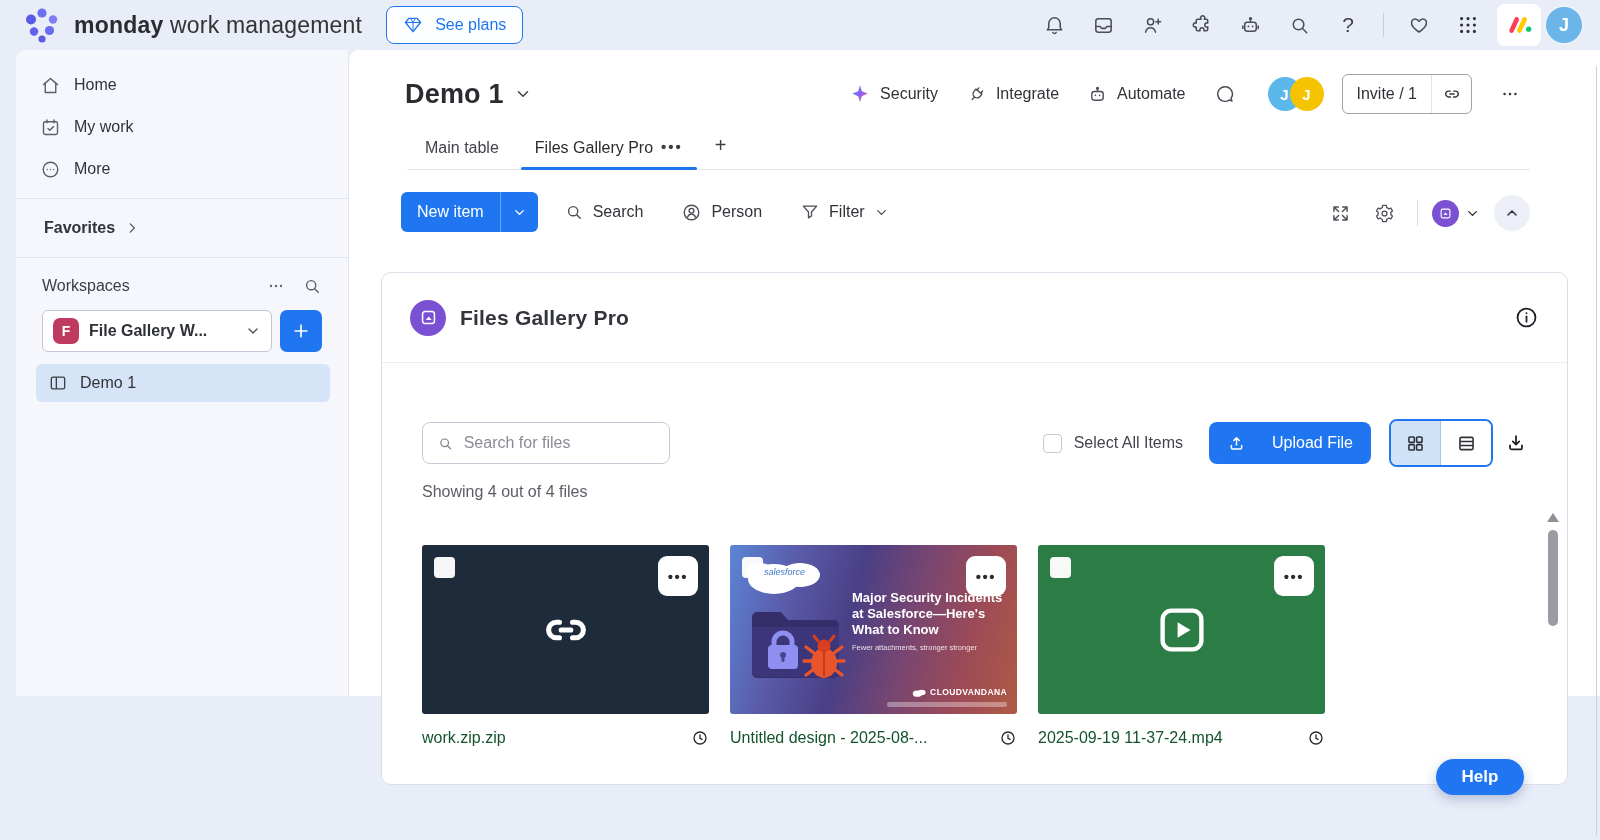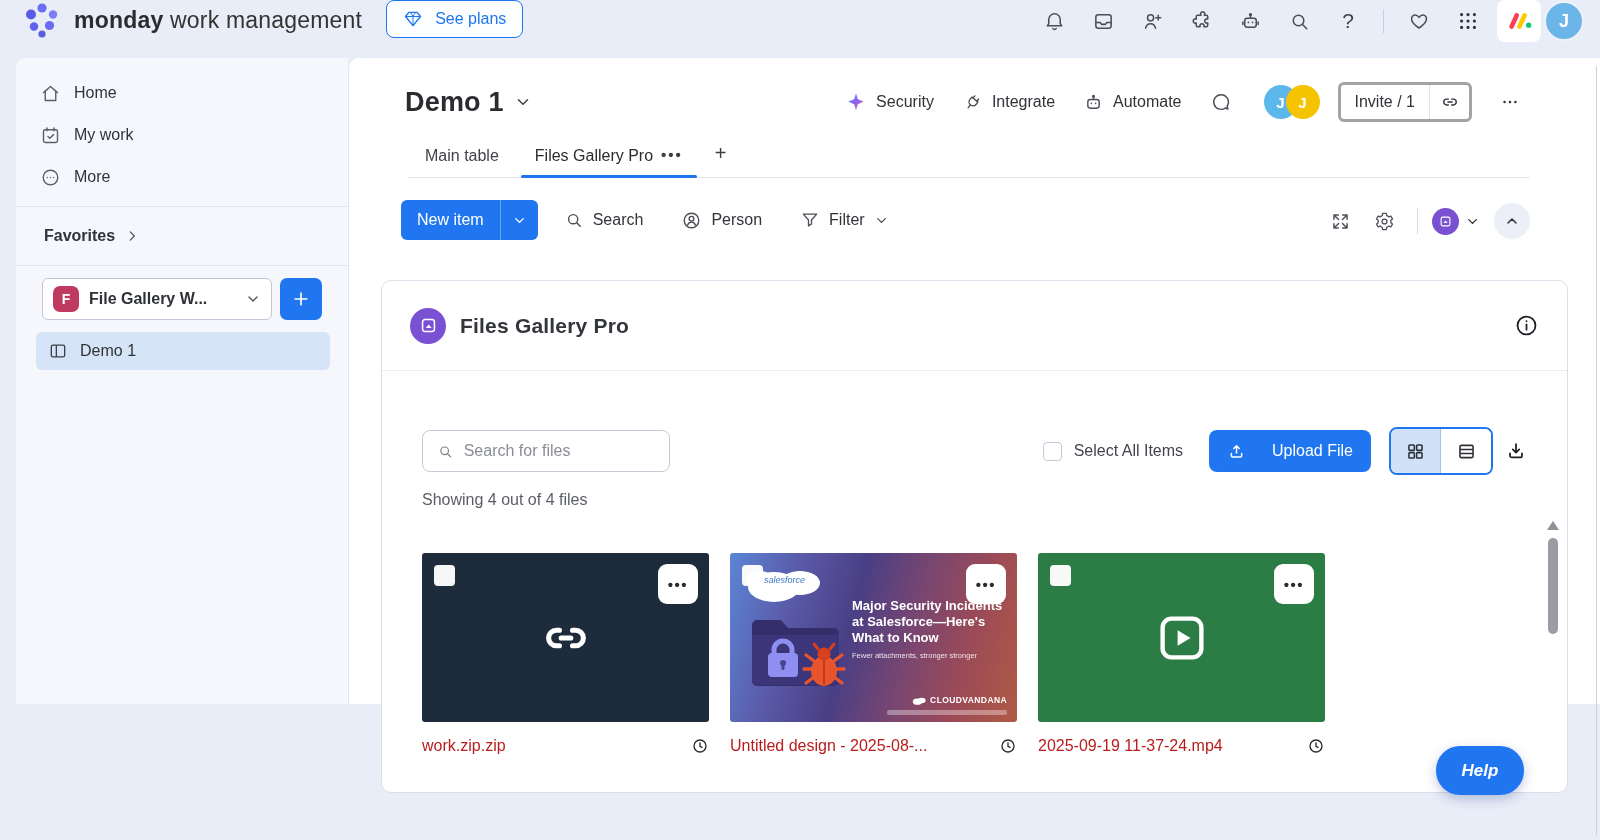--- a/index.html
+++ b/index.html
@@ -2,21 +2,21 @@
 <html><head>
 <meta charset="utf-8">
 <style>
   * { margin:0; padding:0; box-sizing:border-box; }
   html,body { width:1600px; height:840px; overflow:hidden; }
   body { font-family:"Liberation Sans", sans-serif; background:#e9edf8; color:#323338; }
   svg { display:block; }
   .ic { color:#4b4e57; }
 
   
-  .topbar { height:58px; display:flex; align-items:flex-start; padding:0 16px 0 22px; }
+  .topbar { height:50px; display:flex; align-items:center; padding:0 16px 0 22px; }
   .brand { display:flex; align-items:center; gap:12px; }
   .brand-text { font-size:23px; color:#333333; letter-spacing:.2px; white-space:nowrap; }
   .brand-text b { font-weight:700; color:#2b2c30; }
   .see-plans { margin-left:24px; display:flex; align-items:center; gap:12px; height:38px; padding:0 16px;
     background:#fdfeff; border:1px solid #1f76f0; border-radius:8px; color:#1f76f0; font-size:16px; cursor:pointer; }
   .top-right { margin-left:auto; display:flex; align-items:center; gap:9px; }
   .tbtn { width:40px; height:40px; border-radius:6px; display:flex; align-items:center; justify-content:center; cursor:pointer; background:transparent; border:none; }
   .tb-divider { width:1px; height:24px; background:#c9cede; margin:0 6px; }
   .q-glyph { font-size:21px; color:#40424a; font-weight:400; }
   .monday-tile { width:44px; height:42px; background:#ffffff; border-radius:8px; display:flex; align-items:center; justify-content:center; }
@@ -50,21 +50,21 @@
   .bh-row { display:flex; align-items:center; margin:24px 70px 0 56px; }
   .board-title { font-size:27px; font-weight:700; color:#2b2c30; letter-spacing:.2px; }
   .bh-caret { margin-left:10px; cursor:pointer; }
   .bh-actions { margin-left:auto; display:flex; align-items:center; gap:8px; }
   .bh-action { display:flex; align-items:center; gap:9px; height:40px; padding:0 10px; border:none; background:transparent;
     font-size:16px; color:#323338; cursor:pointer; border-radius:4px; }
   .bh-avatars { display:flex; margin:0 10px 0 14px; }
   .bh-av { width:34px; height:34px; border-radius:50%; color:#fff; font-size:15px; font-weight:700; display:flex; align-items:center; justify-content:center; }
   .bh-av.j1 { background:#5cb8ea; margin-right:-12px; z-index:1; }
   .bh-av.j2 { background:#f5c300; z-index:2; }
-  .invite-btn { display:flex; align-items:center; height:40px; border:3px solid #a3a3a3; border-radius:6px; background:#fff; cursor:pointer; overflow:hidden;justify-content:space-between; }
+  .invite-btn { display:flex; align-items:center; height:40px; border:1px solid #a3a3a3; border-radius:6px; background:#fff; cursor:pointer; overflow:hidden;justify-content:space-between; }
   .invite-label { padding:0 14px; font-size:16px; color:#323338; }
   .invite-link { width:40px; height:100%; display:flex; align-items:center; justify-content:center; border-left:1px solid #e0e2ea; }
   .bh-more { margin-left:10px; }
 
   
   .tabs-row { display:flex; align-items:flex-end; margin:10px 70px 0 58px; border-bottom:1px solid #e6e8f0; }
   .tab { display:flex; align-items:center; gap:8px; padding:10px 18px 12px; font-size:16px; color:#40424a; cursor:pointer; position:relative; }
   .tab.active { color:#2b2c30; }
   .tab.active::after { content:""; position:absolute; left:4px; right:4px; bottom:-1px; height:3px; background:#1f76f0; border-radius:2px; }
   .tab-dots { letter-spacing:2px; color:#3c3e45; font-weight:700; font-size:15px; padding-bottom:2px; }
@@ -112,40 +112,40 @@
   .file-card { width:287px; }
   .thumb { height:169px; border-radius:3px; position:relative; overflow:hidden; }
   .thumb.zip { background:#1e2b3b; }
   .thumb.video { background:#2b7c45; }
   .thumb.design { background:linear-gradient(105deg,#5c85d6 0%,#5a5aa8 22%,#4a3f85 42%,#7a4670 62%,#9c4a57 80%,#b05a45 100%); }
   .thumb-center { position:absolute; inset:0; display:flex; align-items:center; justify-content:center; }
   .card-chk { position:absolute; top:12px; left:12px; width:21px; height:21px; background:rgba(255,255,255,.96); border-radius:4px; cursor:pointer; border:none; }
   .card-more { position:absolute; top:11px; right:11px; width:40px; height:40px; background:#ffffff; border-radius:9px; border:none; cursor:pointer;
     color:#2b2c30; font-size:15px; font-weight:700; letter-spacing:1.5px; display:flex; align-items:center; justify-content:center; }
   .caption-row { display:flex; align-items:center; margin-top:15px; }
-  .file-name { font-size:16px; color:#b91c1c; white-space:nowrap; overflow:hidden; text-overflow:ellipsis; max-width:240px; }
+  .file-name { font-size:16px; color:#14532d; white-space:nowrap; overflow:hidden; text-overflow:ellipsis; max-width:240px; }
   .caption-row .ic { margin-left:auto; color:#2b2c30; }
 
   
   .sf-cloud { position:absolute; top:10px; left:10px; width:96px; height:44px; }
   .sf-label { position:absolute; top:22px; left:34px; font-size:9px; font-style:italic; color:#3f76c9; }
   .d-folder { position:absolute; top:56px; left:18px; }
   .d-title { position:absolute; top:45px; left:122px; width:158px; color:#fff; font-size:13px; line-height:16px; font-weight:700; }
   .d-sub { position:absolute; top:98px; left:122px; width:160px; color:rgba(255,255,255,.85); font-size:7.5px; }
   .d-brand { position:absolute; bottom:17px; right:10px; display:flex; align-items:center; gap:4px; color:#fff; font-size:8.5px; font-weight:700; letter-spacing:.4px; }
   .d-brandline { position:absolute; bottom:7px; right:10px; width:120px; height:5px; background:rgba(255,255,255,.35); border-radius:2px; }
 
   
   .wscroll { position:absolute; right:7px; top:240px; width:14px; display:flex; flex-direction:column; align-items:center; }
   .wscroll-up { width:0; height:0; border-left:6px solid transparent; border-right:6px solid transparent; border-bottom:9px solid #8f9098; cursor:pointer; }
   .wscroll-thumb { width:10px; height:96px; background:#9b9ca3; border-radius:5px; margin-top:8px; cursor:pointer; }
 
   
-  .help-btn { position:fixed; right:76px; bottom:45px; width:88px; height:49px; border-radius:24px; background:#1f76f0; color:#fff;
-    font-size:17px; font-weight:600; border:none; cursor:pointer; box-shadow:0 4px 12px rgba(0,40,120,.25); z-index:50;font-style:italic; }
+  .help-btn { position:fixed; right:76px; bottom:45px; width:88px; height:36px; border-radius:24px; background:#1f76f0; color:#fff;
+    font-size:17px; font-weight:600; border:none; cursor:pointer; box-shadow:0 4px 12px rgba(0,40,120,.25); z-index:50; }
 
   .page-edge { position:fixed; right:3px; top:66px; bottom:4px; width:1px; background:#ccd1de; }
 </style>
 </head>
 <body>
 
 <header class="topbar">
   <div class="brand">
     <svg width="40" height="40" viewBox="0 0 40 40">
       <circle cx="20" cy="8" r="4.6" fill="#6e6ef5"></circle>
@@ -272,20 +272,35 @@
 
     <div class="fav-row">
       <span>Favorites</span>
       <svg class="ic" width="14" height="14" viewBox="0 0 24 24" fill="none" stroke="currentColor" stroke-width="2" stroke-linecap="round" stroke-linejoin="round">
         <path d="m9 5 7 7-7 7"></path>
       </svg>
     </div>
 
     <div class="side-divider"></div>
 
+    <div class="ws-header">
+      <span>Workspaces</span>
+      <span class="spacer"></span>
+      <div class="ws-tools">
+        <svg class="ic" width="20" height="20" viewBox="0 0 24 24" fill="#5d5f68">
+          <circle cx="6" cy="12" r="1.4"></circle>
+            <circle cx="12" cy="12" r="1.4"></circle>
+            <circle cx="18" cy="12" r="1.4"></circle>
+        </svg>
+        <svg class="ic" width="20" height="20" viewBox="0 0 24 24" fill="none" stroke="#5d5f68" stroke-width="1.7" stroke-linecap="round">
+          <circle cx="11" cy="11" r="5.5"></circle>
+            <path d="M15.2 15.2 19.5 19.5"></path>
+        </svg>
+      </div>
+    </div>
 
     <div class="ws-row">
       <div class="ws-select">
         <div class="ws-badge">
             <span>F</span>
           </div>
         <span class="ws-name">File Gallery W...</span>
         <svg width="16" height="16" viewBox="0 0 24 24" fill="none" stroke="#50525b" stroke-width="2" stroke-linecap="round" stroke-linejoin="round">
           <path d="m6 9 6 6 6-6"></path>
         </svg>

